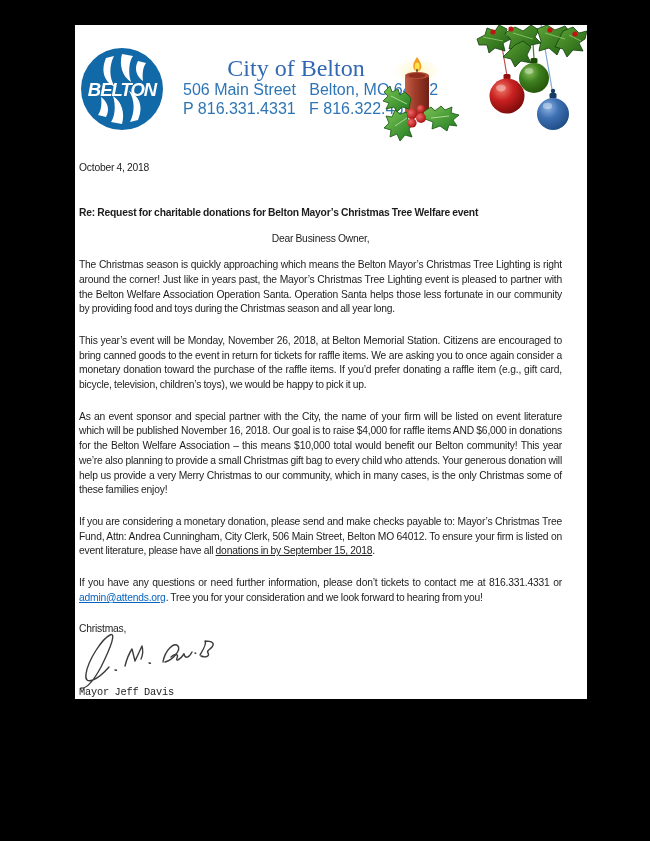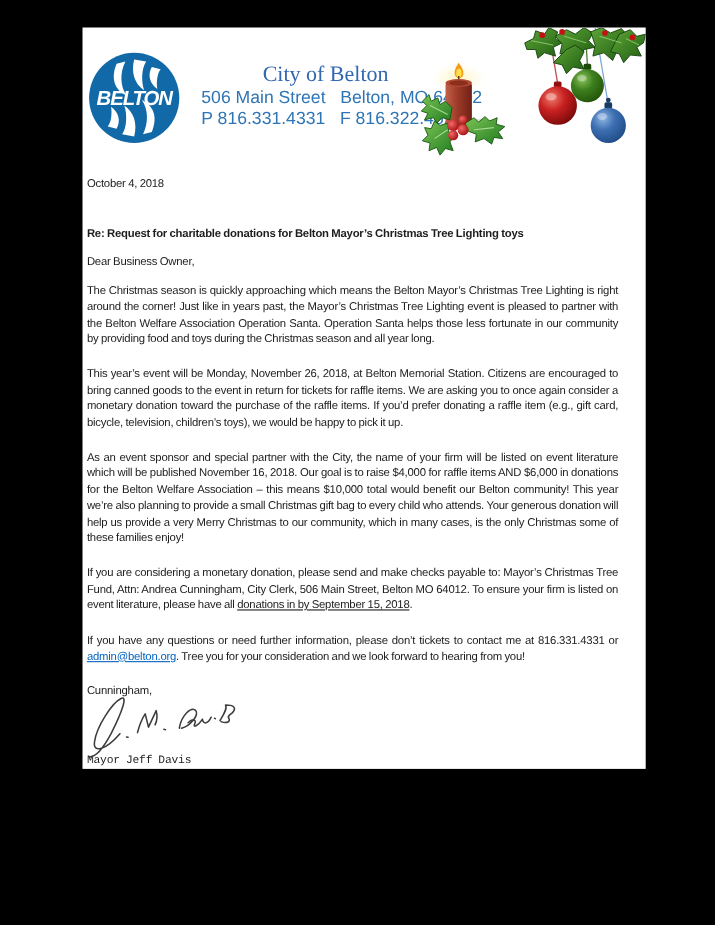--- a/index.html
+++ b/index.html
@@ -3,33 +3,33 @@
 <meta charset="utf-8">
 <style>
   html,body{margin:0;padding:0;background:#000;}
   .stage{position:relative;width:650px;height:841px;background:#000;overflow:hidden;
          font-family:"Liberation Sans",sans-serif;}
   .paper{position:absolute;left:75px;top:25px;width:512px;height:674px;background:#fff;overflow:hidden;}
 
   
   .logo{position:absolute;left:5px;top:22px;width:84px;height:84px;}
   .hdr-text{position:absolute;left:108px;top:31px;width:226px;text-align:center;}
-  .hdr-title{font-family:"Liberation Serif",serif;font-size:20px;line-height:24px;color:#3268B1;}
+  .hdr-title{font-family:"Liberation Serif",serif;font-size:24px;line-height:24px;color:#3268B1;}
   .hdr-line{font-size:16px;line-height:15px;color:#2E75B5;white-space:pre;margin-top:2px;text-align:right;}
   .hdr-line.phone{margin-top:4px;}
   .candle-art{position:absolute;left:306px;top:27px;width:85px;height:100px;}
   .orn-art{position:absolute;left:400px;top:0;width:112px;height:122px;}
 
   
   .letter-body{position:absolute;left:4px;right:25px;top:136px;
                font-size:10.3px;line-height:14.7px;color:#1d1d1d;
                letter-spacing:-0.2px;word-spacing:-0.4px;}
   .date{margin:0 0 30px 0;}
   .subject{font-weight:700;margin:0 0 12px 0;}
-  .salutation{margin:0 0 11px 0;}
+  .salutation{margin:0 0 11px 0;text-align:center;}
   .para{margin:0 0 17px 0;text-align:justify;}
   .para .b{font-weight:400;}
   .para .u{text-decoration:underline;}
   .email-link{color:#0563C1;text-decoration:underline;cursor:pointer;}
   .closing{margin:0;}
   .sig-area{position:relative;height:48px;}
   .sig-svg{position:absolute;left:0;top:-8px;}
   .signer{margin:0;font-family:Liberation Mono, monospace;}
 </style>
 </head>
@@ -149,32 +149,32 @@
       <ellipse cx="54" cy="46" rx="4.4" ry="3" fill="#FFFFFF" opacity="0.35"></ellipse>
 
       <circle cx="78" cy="66" r="2.2" fill="#173B63"></circle>
       <rect x="74.5" y="68" width="7" height="5.5" rx="1.5" fill="#173B63"></rect>
       <circle cx="78" cy="89" r="16" fill="url(#blueball)"></circle>
       <ellipse cx="72.5" cy="81" rx="4.6" ry="3.2" fill="#FFFFFF" opacity="0.35"></ellipse>
     </svg>
 
     <div class="letter-body">
       <p class="date">October 4, 2018</p>
-      <p class="subject">Re: Request for charitable donations for Belton Mayor’s Christmas Tree Lighting toys</p>
+      <p class="subject">Re: Request for charitable donations for Belton Mayor’s Christmas Tree Welfare event</p>
       <p class="salutation">Dear Business Owner,</p>
 
       <div id="paragraphs">
           <p class="para"><span>The Christmas season is quickly approaching which means the Belton Mayor’s Christmas Tree Lighting is right around the corner! Just like in years past, the Mayor’s Christmas Tree Lighting event is pleased to partner with the Belton Welfare Association Operation Santa. Operation Santa helps those less fortunate in our community by providing food and toys during the Christmas season and all year long.</span></p>
           <p class="para"><span>This year’s event will be Monday, November 26, 2018, at Belton Memorial Station. Citizens are encouraged to bring canned goods to the event in return for tickets for raffle items. We are asking you to once again consider a monetary donation toward the purchase of the raffle items. If you’d prefer donating a raffle item (e.g., gift card, bicycle, television, children’s toys), we would be happy to pick it up.</span></p>
           <p class="para"><span>As an event sponsor and special partner with the City, the name of your firm will be listed on event literature which will be </span><span class="b">published November 16, 2018</span><span>. Our goal is to raise $4,000 for raffle items AND $6,000 in donations for the Belton Welfare Association – this means $10,000 total would benefit our Belton community!  This year we’re also planning to provide a small Christmas gift bag to every child who attends. Your generous donation will help us provide a very Merry Christmas to our community, which in many cases, is the only Christmas some of these families enjoy!</span></p>
           <p class="para"><span>If you are considering a monetary donation, please send and make checks payable to: Mayor’s Christmas Tree Fund, Attn: Andrea Cunningham, City Clerk, 506 Main Street, Belton MO 64012. To ensure your firm is listed on event literature, please have all </span><span class="b u">donations in by September 15, 2018</span><span>.</span></p>
-          <p class="para"><span>If you have any questions or need further information, please don’t tickets to contact me at 816.331.4331 or </span><a class="email-link" href="#">admin@belton.org</a><span>. Tree you for your consideration and we look forward to hearing from you!</span></p>
+          <p class="para"><span>If you have any questions or need further information, please don’t tickets to contact me at 816.331.4331 or </span><a class="email-link" href="#">admin@attends.org</a><span>. Tree you for your consideration and we look forward to hearing from you!</span></p>
         </div>
 
-      <p class="closing">Cunningham,</p>
+      <p class="closing">Christmas,</p>
 
       <div class="sig-area">
         <svg class="sig-svg" width="150" height="62" viewBox="0 0 150 62">
           <g fill="none" stroke="#3c3c3c" stroke-width="1.4" stroke-linecap="round" stroke-linejoin="round">
             <path d="M30,38 C18,52 5,57 7,45 C9,31 23,10 31,6 C37,3 33,16 22,38 C15,51 8,60 2,59"></path>
             <path d="M36,41 l1.4,0.3"></path>
             <path d="M46,37 C48,29 51,23 53,20 L56,32 L63,17 C64,21 64,26 62,30"></path>
             <path d="M70,34 l1.4,0.3"></path>
             <path d="M84,33 C86,21 95,13 99,17 C102,21 94,31 86,33"></path>
             <path d="M92,28 C96,24 100,25 98,29 C96,33 101,31 105,25"></path>

